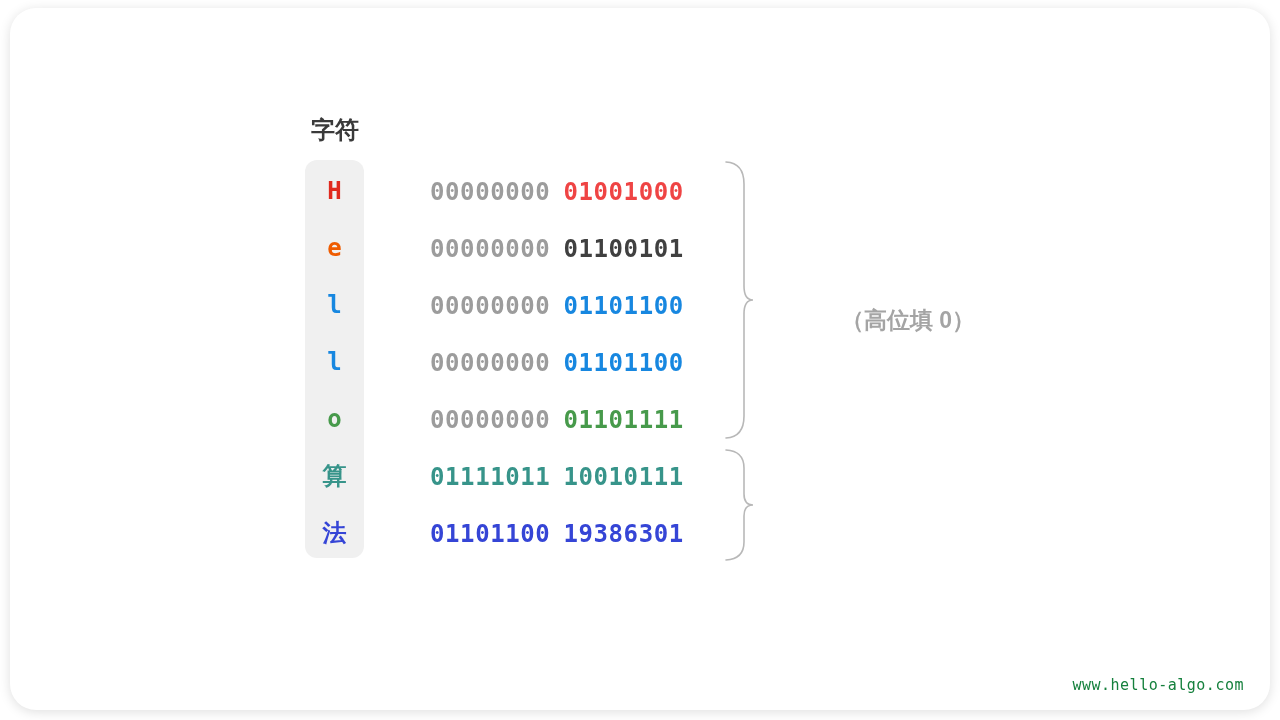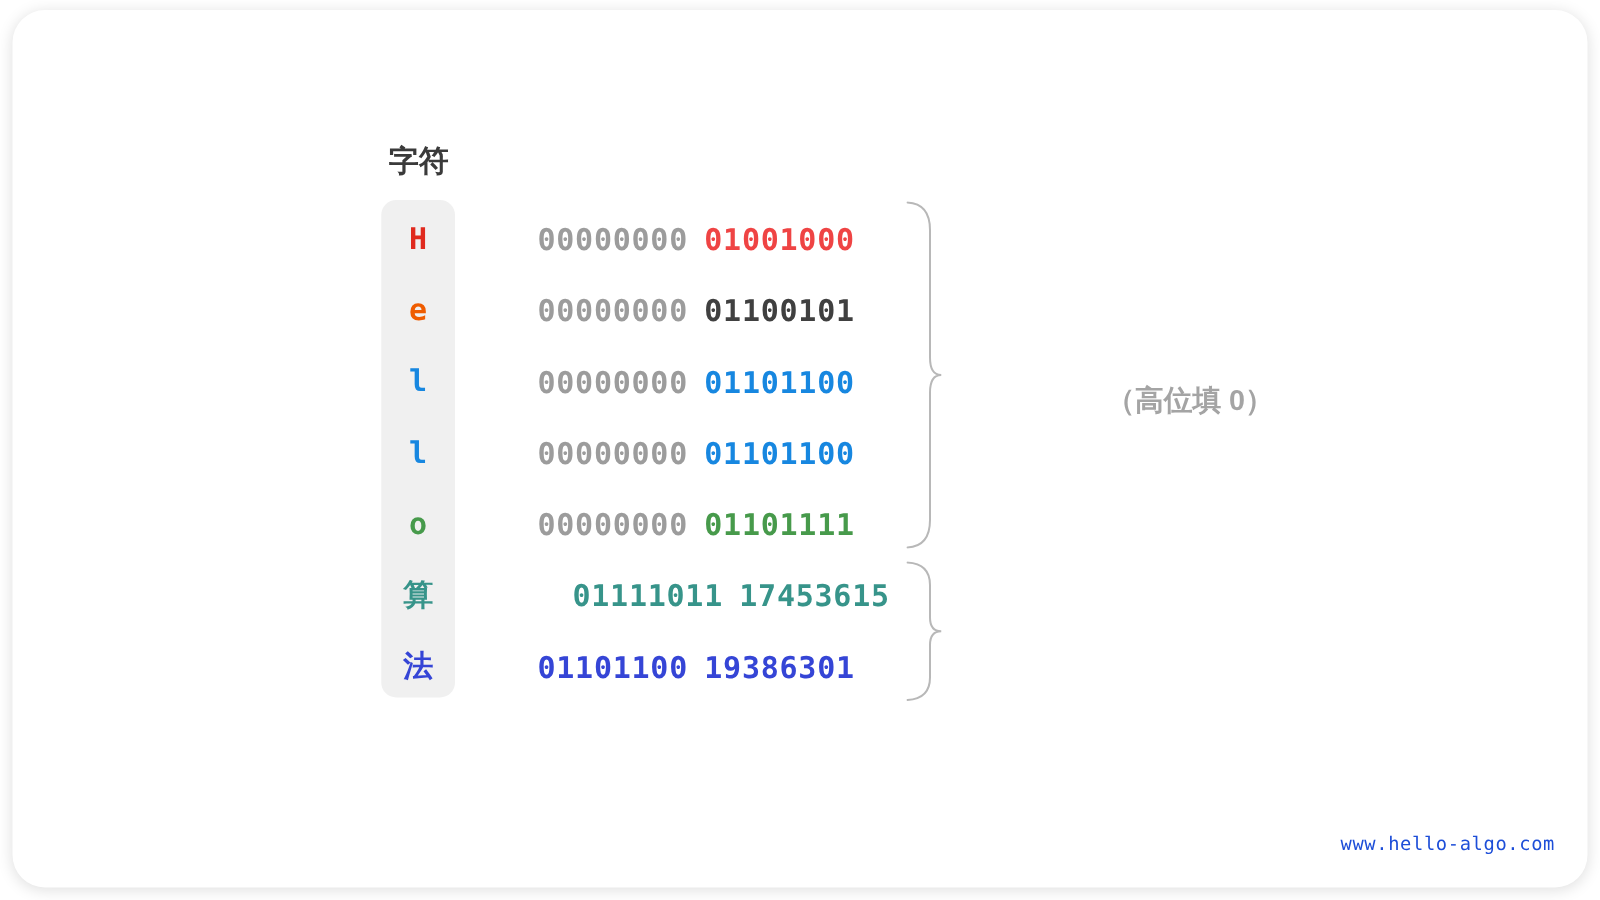--- a/index.html
+++ b/index.html
@@ -75,34 +75,34 @@
     position: absolute;
     left: 770px; width: 360px;
     text-align: center;
     color: #404040;
     font-size: 24px;
     line-height: 30px;
     white-space: nowrap;
   }
   .ann-sub {
     position: absolute;
-    left: 772px; width: 360px;
+    left: 728px; width: 360px;
     text-align: center;
     color: #a4a4a4;
     font-size: 23px;
     font-weight: bold;
     line-height: 30px;
     white-space: nowrap;
   }
   .watermark {
     position: absolute;
-    right: 36px; bottom: 36px;
+    right: 36px; bottom: 26px;
     font-family: "DejaVu Sans Mono", monospace;
     font-size: 15px;
-    color: #1d4ed8;
+    color: #15803d;
     letter-spacing: 0.5px;
   }
 </style>
 </head>
 <body>
 
 <div class="stage">
   <div class="card"></div>
 
   <div class="hdr-char">字符</div>
@@ -140,22 +140,22 @@
   <div class="row" style="top:404px">
     <div class="cell-char" style="color: rgb(71, 154, 75);">o</div>
     <div class="cell-bin">
       <span style="color: rgb(156, 156, 156);">00000000</span>
       <span style="color: rgb(71, 154, 75);">01101111</span>
     </div>
   </div>
   <div class="row" style="top:461px">
     <div class="cell-char" style="color: rgb(55, 148, 138);">算</div>
     <div class="cell-bin">
-      <span style="color: rgb(55, 148, 138); margin-left: 28px;">01111011</span>
-      <span style="color: rgb(55, 148, 138);">17453615</span>
+      <span style="color: rgb(55, 148, 138);">01111011</span>
+      <span style="color: rgb(55, 148, 138);">10010111</span>
     </div>
   </div>
   <div class="row" style="top:518px">
     <div class="cell-char" style="color: rgb(53, 69, 214);">法</div>
     <div class="cell-bin">
       <span style="color: rgb(53, 69, 214);">01101100</span>
       <span style="color: rgb(53, 69, 214);">19386301</span>
     </div>
   </div>
 

